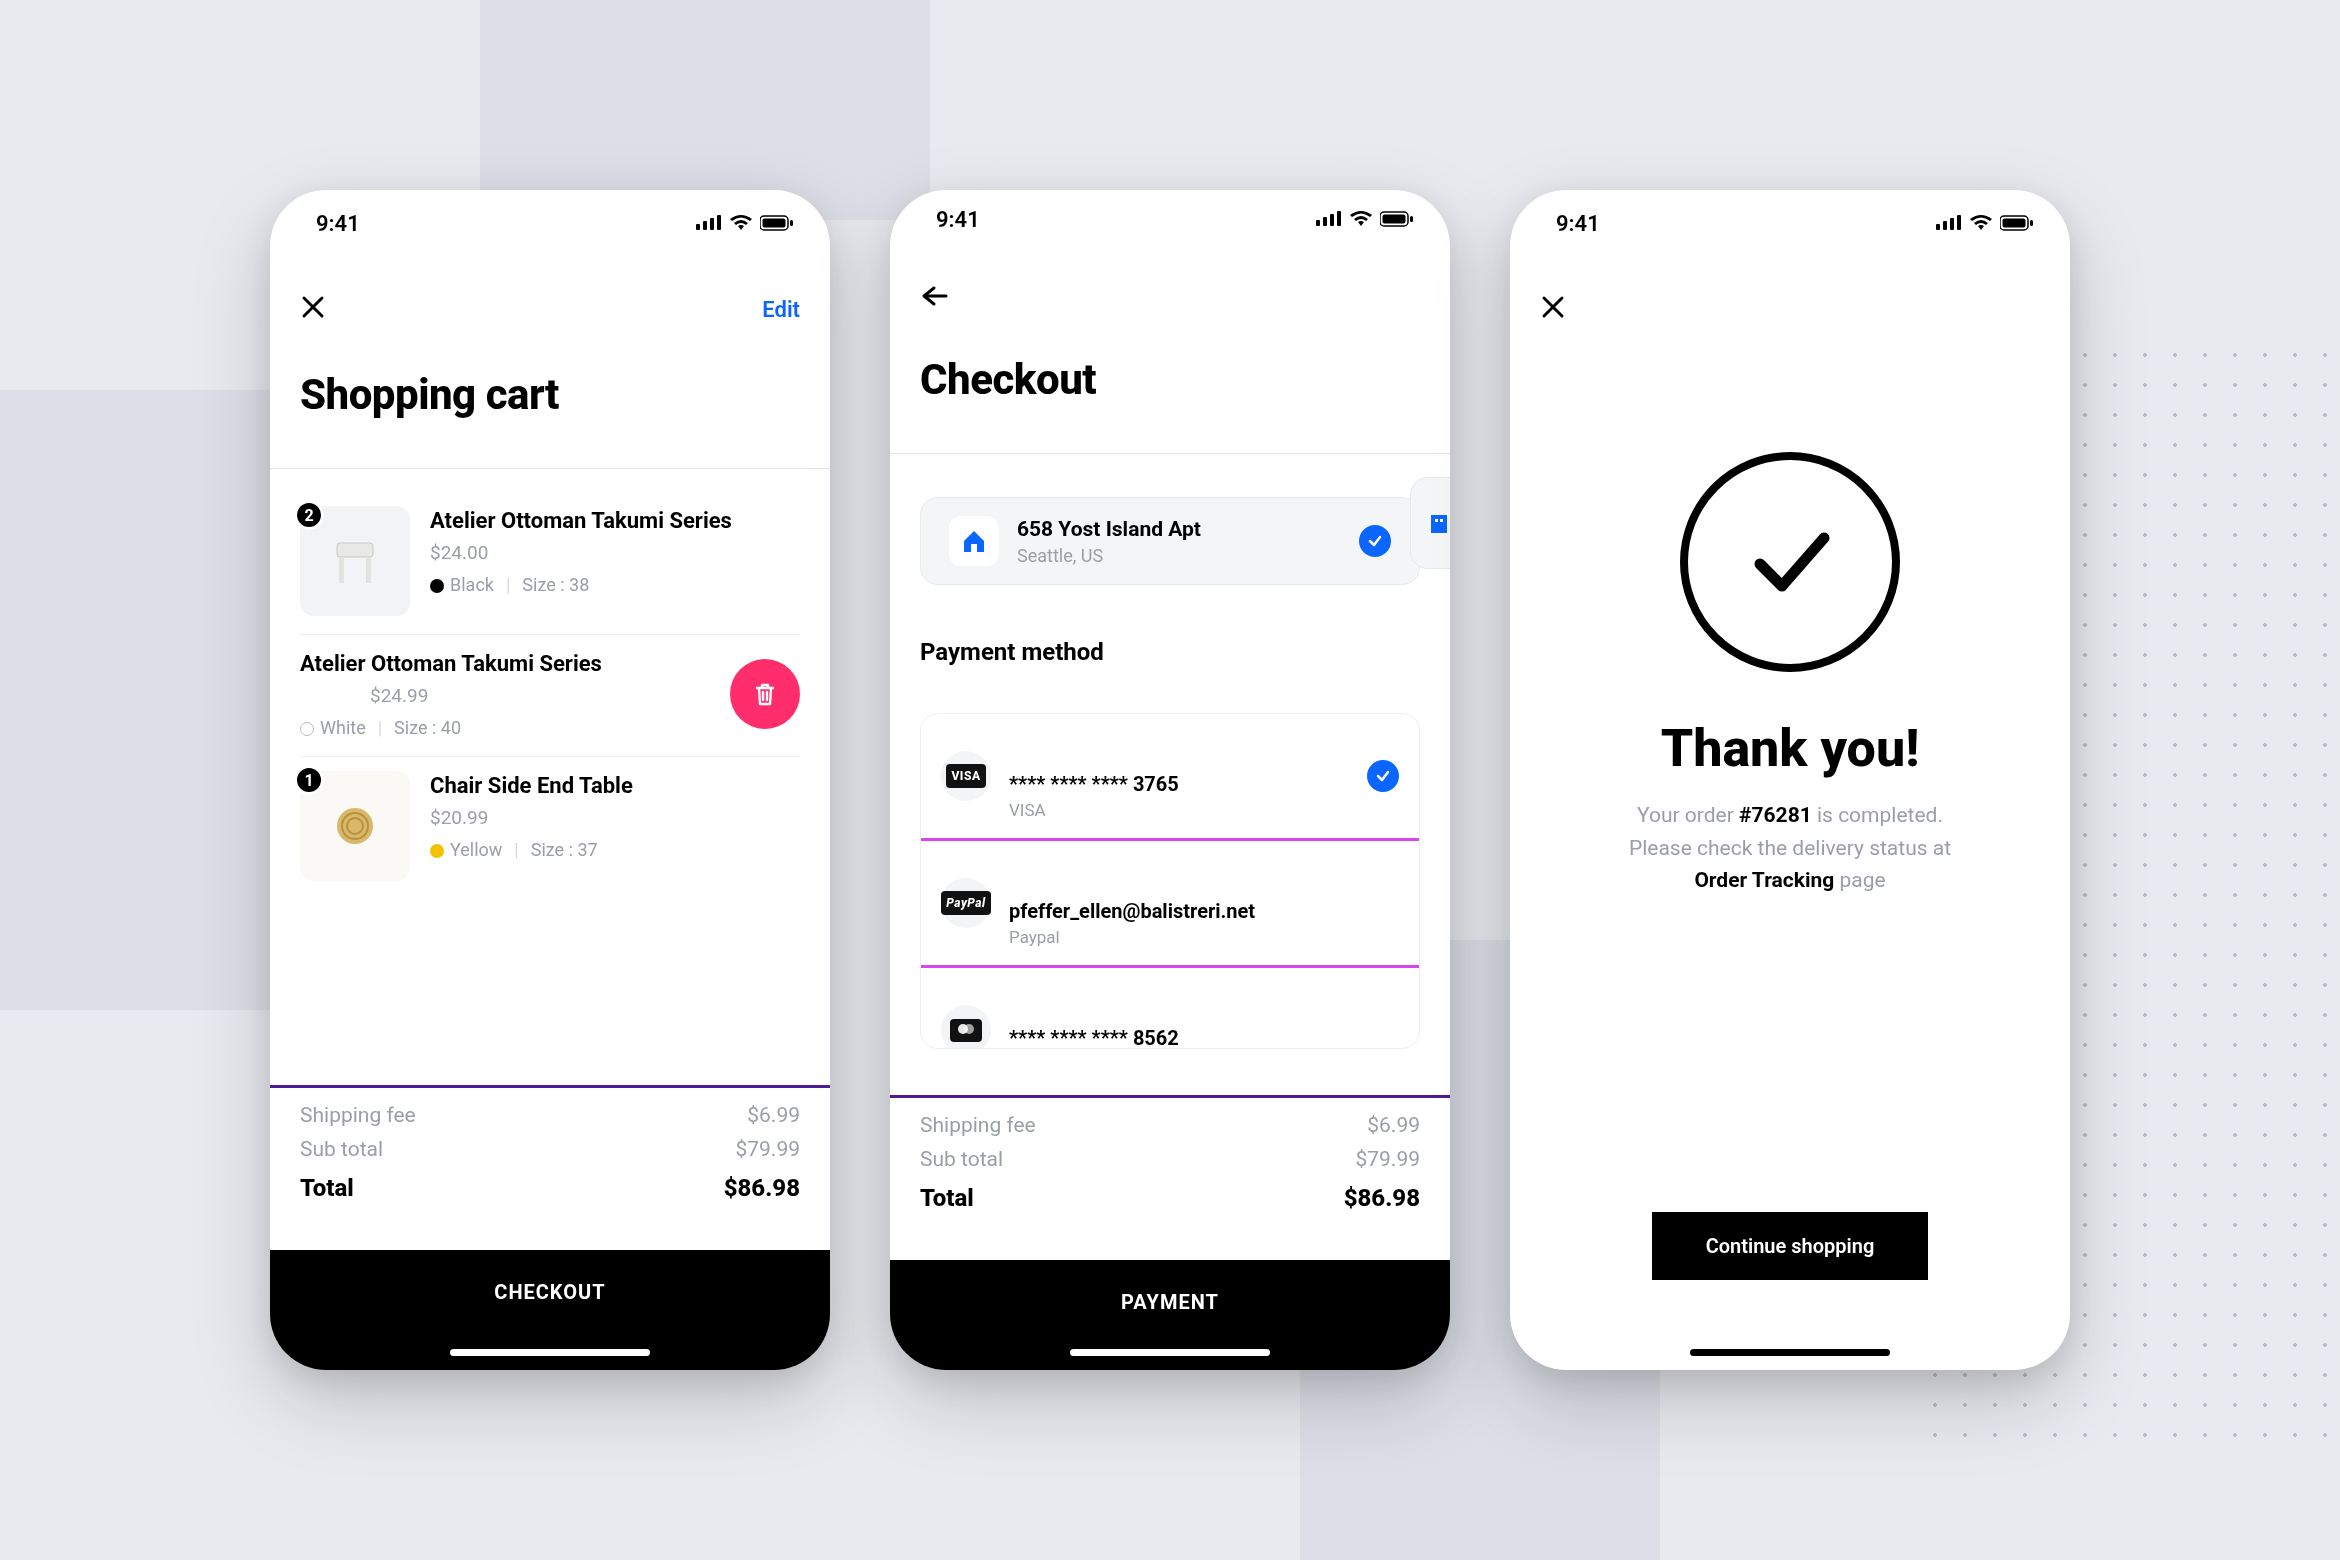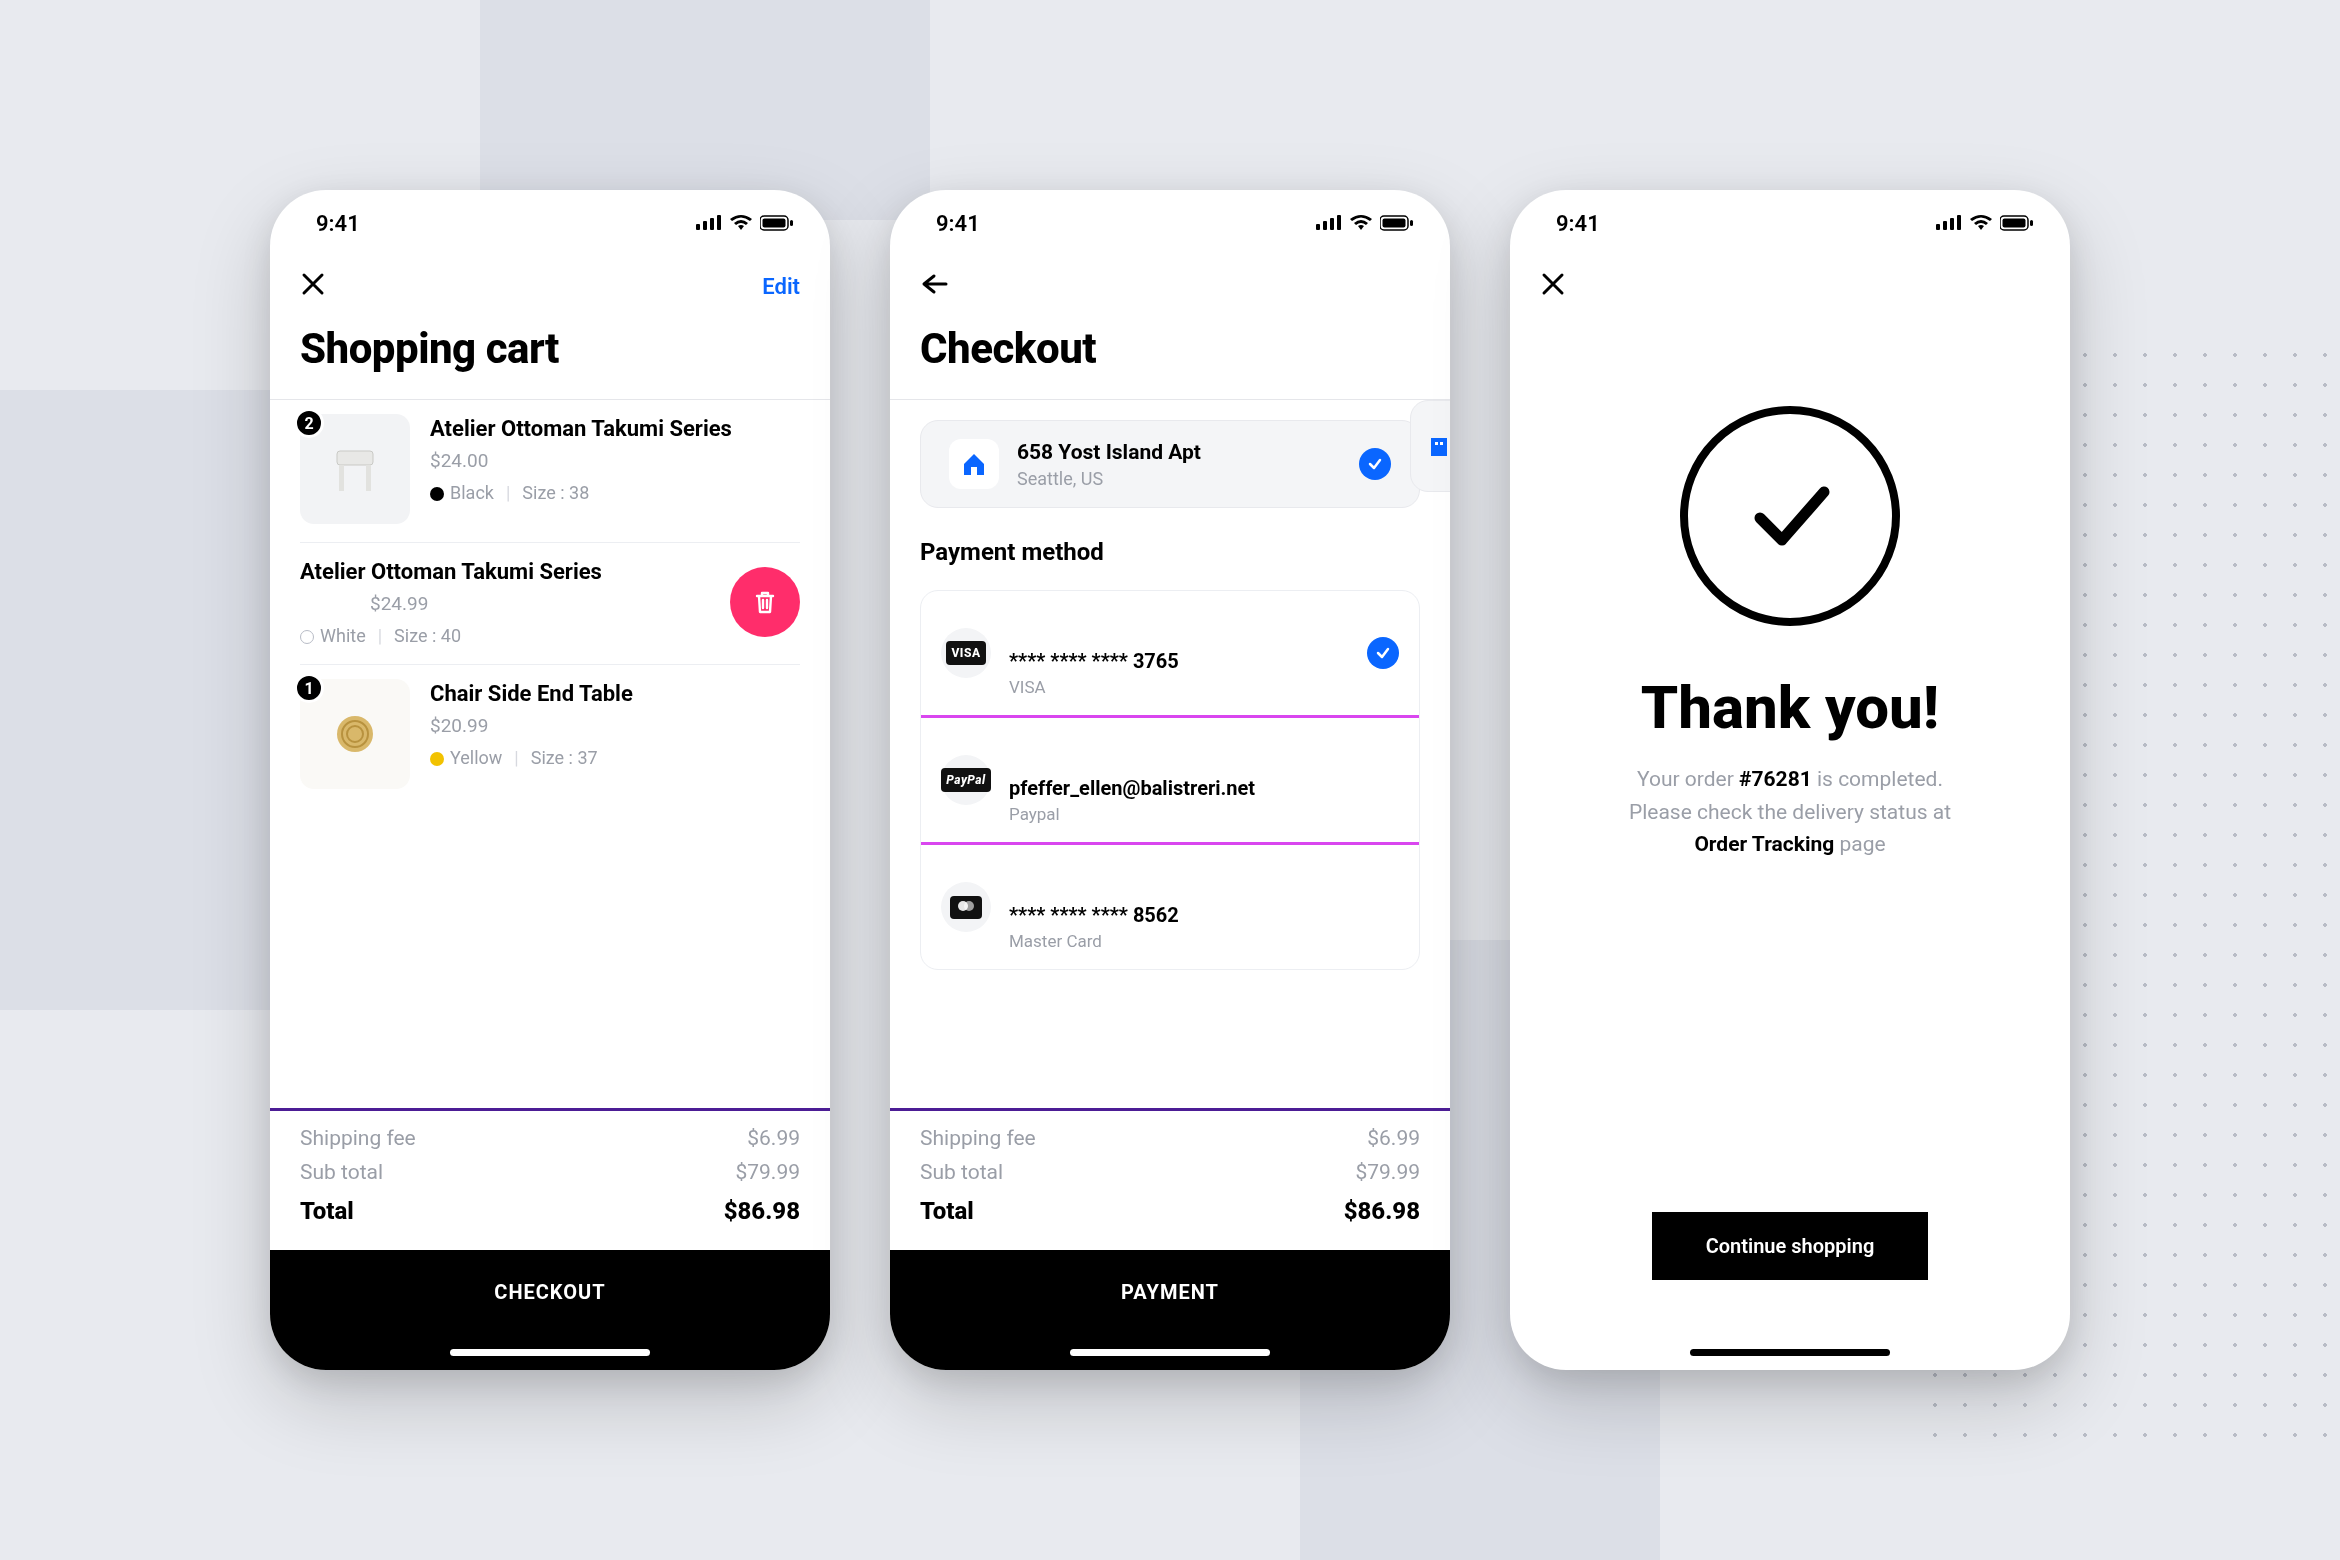--- a/index.html
+++ b/index.html
@@ -29,20 +29,21 @@
   .phone {
     width: 560px;
     height: 1180px;
     background: #fff;
     border-radius: 56px;
     box-shadow: 0 30px 80px rgba(0,0,0,0.18), 0 10px 30px rgba(0,0,0,0.1);
     display: flex;
     flex-direction: column;
     overflow: hidden;
     position: relative;
+    gap: 23px;
   }
   .status-bar {
     height: 66px;
     display:flex; align-items:center; justify-content:space-between;
     padding: 0 36px 0 46px;
     font-size: 22px; font-weight: 600;
   }
   .status-icons { display:flex; align-items:center; gap:8px; }
   .nav-row {
     height: 60px;
@@ -163,21 +164,21 @@
   
   .ty-wrap {
     flex:1; display:flex; flex-direction:column; align-items:center;
     padding: 40px 40px 0;
   }
   .ty-circle {
     width:220px; height:220px; border-radius:50%; border:8px solid #000;
     display:flex; align-items:center; justify-content:center;
     margin-top:50px;
   }
-  .ty-title { font-size:60px; font-weight:800; margin-top:46px; }
+  .ty-title { font-size:52px; font-weight:800; margin-top:46px; }
   .ty-text { font-size:21px; color:#9a9ea7; text-align:center; margin-top:20px; line-height:1.55; }
   .ty-text strong { color:#000; font-weight:700; }
   .ty-btn {
     margin-top:auto; margin-bottom:90px;
     background:#000; color:#fff; font-size:20px; font-weight:600;
     padding:22px 54px; cursor:pointer;
   }
   .flex-spacer { flex:1; }
   
   .sk-table { width:60px; height:60px; }

